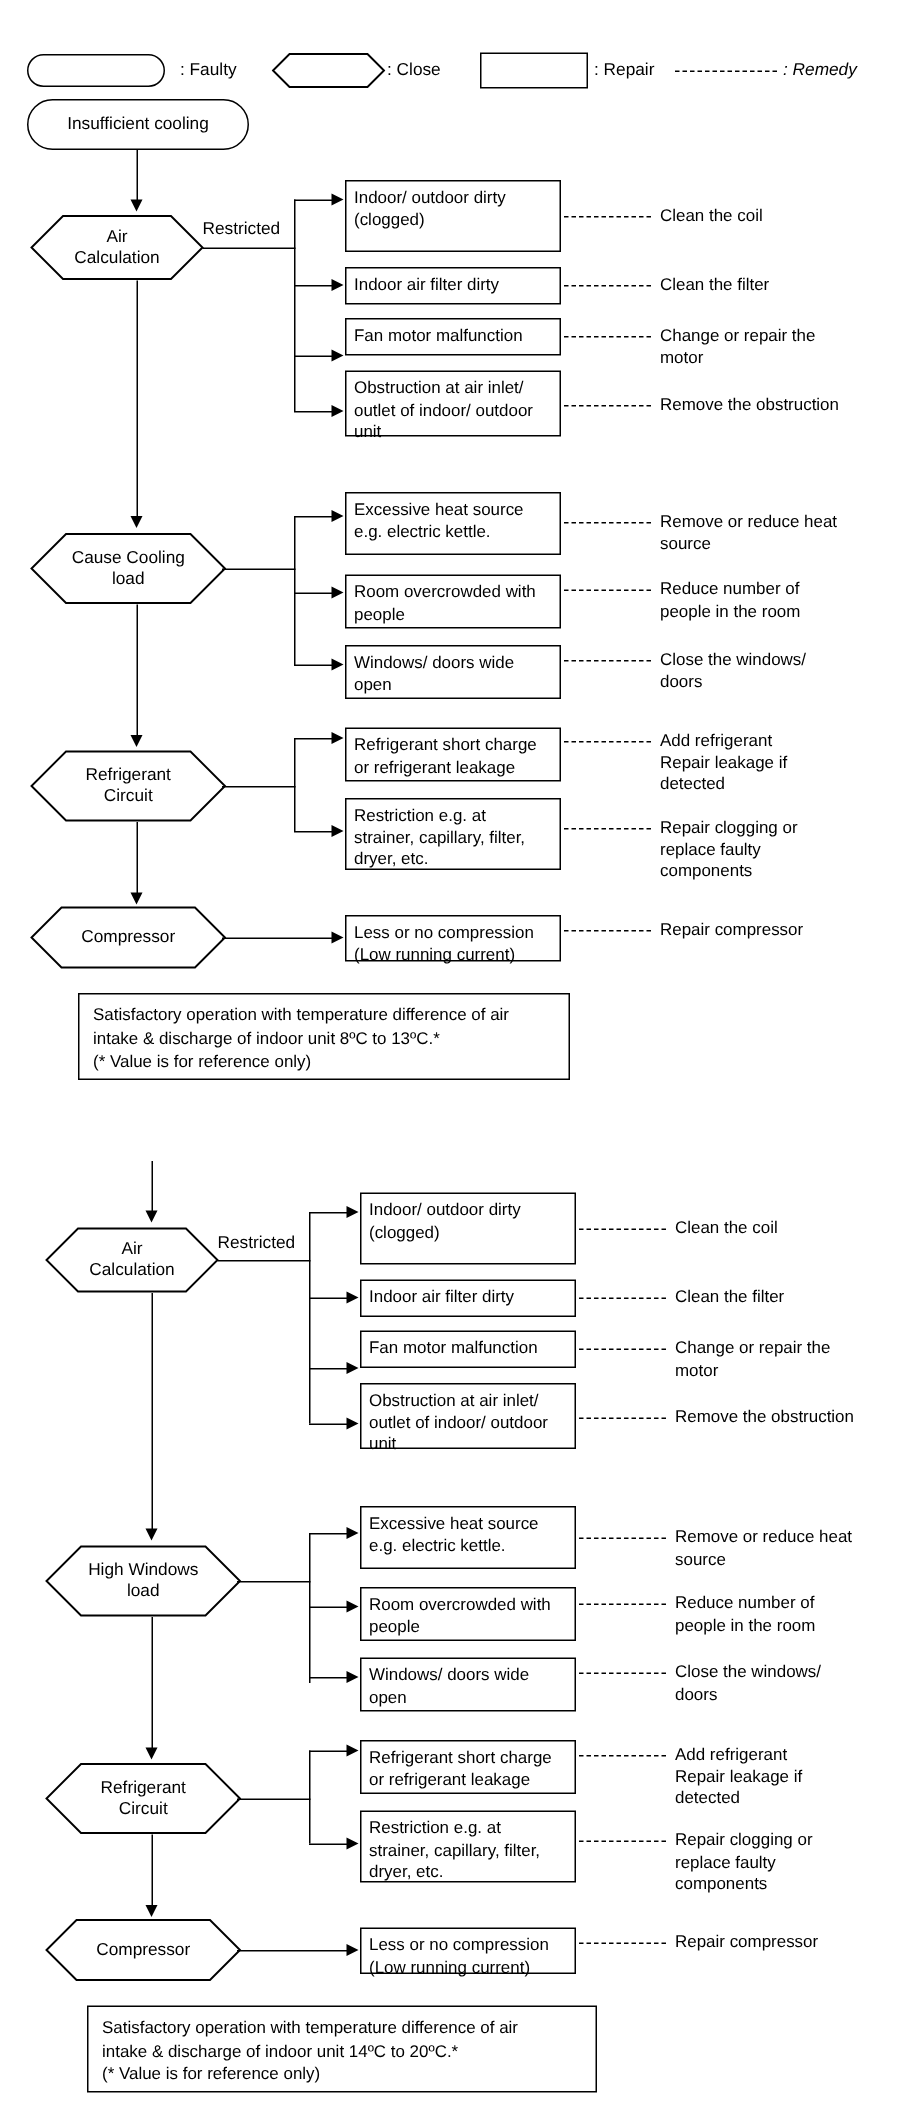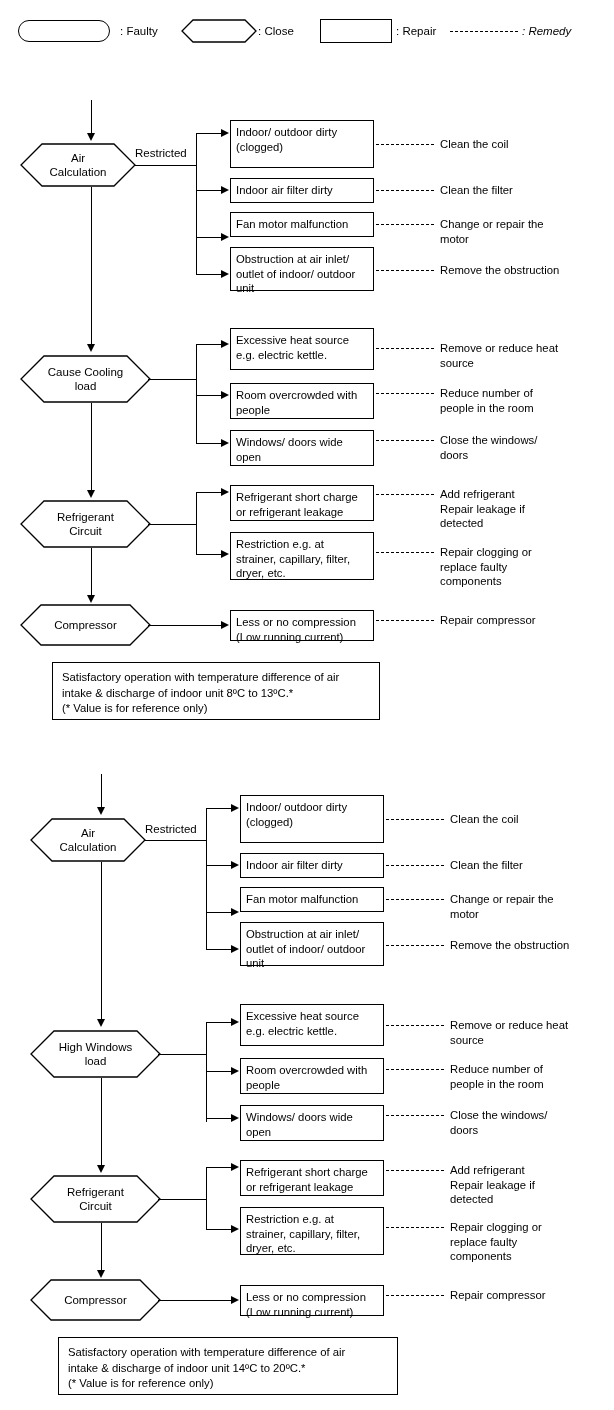--- a/index.html
+++ b/index.html
@@ -9,21 +9,21 @@
     height: 1410px;
     position: relative;
     background: #ffffff;
     font-family: "Liberation Sans", sans-serif;
     color: #000000;
     overflow: hidden;
   }
   .abs { position: absolute; }
 
   
-  #legend { position:absolute; left:0; top:14px; width:565px; height:36px; }
+  #legend { position:absolute; left:0; top:30px; width:565px; height:36px; }
   .lg-oval {
     position:absolute; width:92px; height:22px;
     border:1.2px solid #000; border-radius:11px; background:#fff;
   }
   .lg-hex {
     position:absolute; width:76px; height:24px; background:#fff;
   }
   .lg-hex svg { display:block; }
   .lg-rect {
     position:absolute; width:72px; height:24px;
@@ -98,20 +98,23 @@
 
   <div class="lg-rect" style="left:320px; top:5px;"></div>
   <div class="lg-label" style="left:396px; top:10px;">: Repair</div>
 
   <div class="lg-dash" style="left:450px; top:17px;"></div>
   <div class="lg-label" style="left:522px; top:10px;font-style:italic;">: Remedy</div>
 </div>
 
 <div class="abs" style="left:0; top:0; width:614px; height:730px;">
 
+  <div class="oval" style="left:18px; top:66px; width:148px; height:34px;">
+    <span>Insufficient cooling</span>
+  </div>
   <div class="ln-v" style="left:91px; top:100px; height:35px;"></div>
   <div class="arrow-d" style="left:87px; top:133px;"></div>
 
   <div class="hex" style="left:20px; top:143px; width:116px; height:44px;">
     <svg width="116" height="44" viewBox="0 0 116 44">
         <polygon points="22,1 94,1 115,22 94,43 22,43 1,22" fill="#fff" stroke="#000" stroke-width="1.3"></polygon>
       </svg>
     <div class="hex-txt">
       <span>Air</span>
       <span>Calculation</span>

